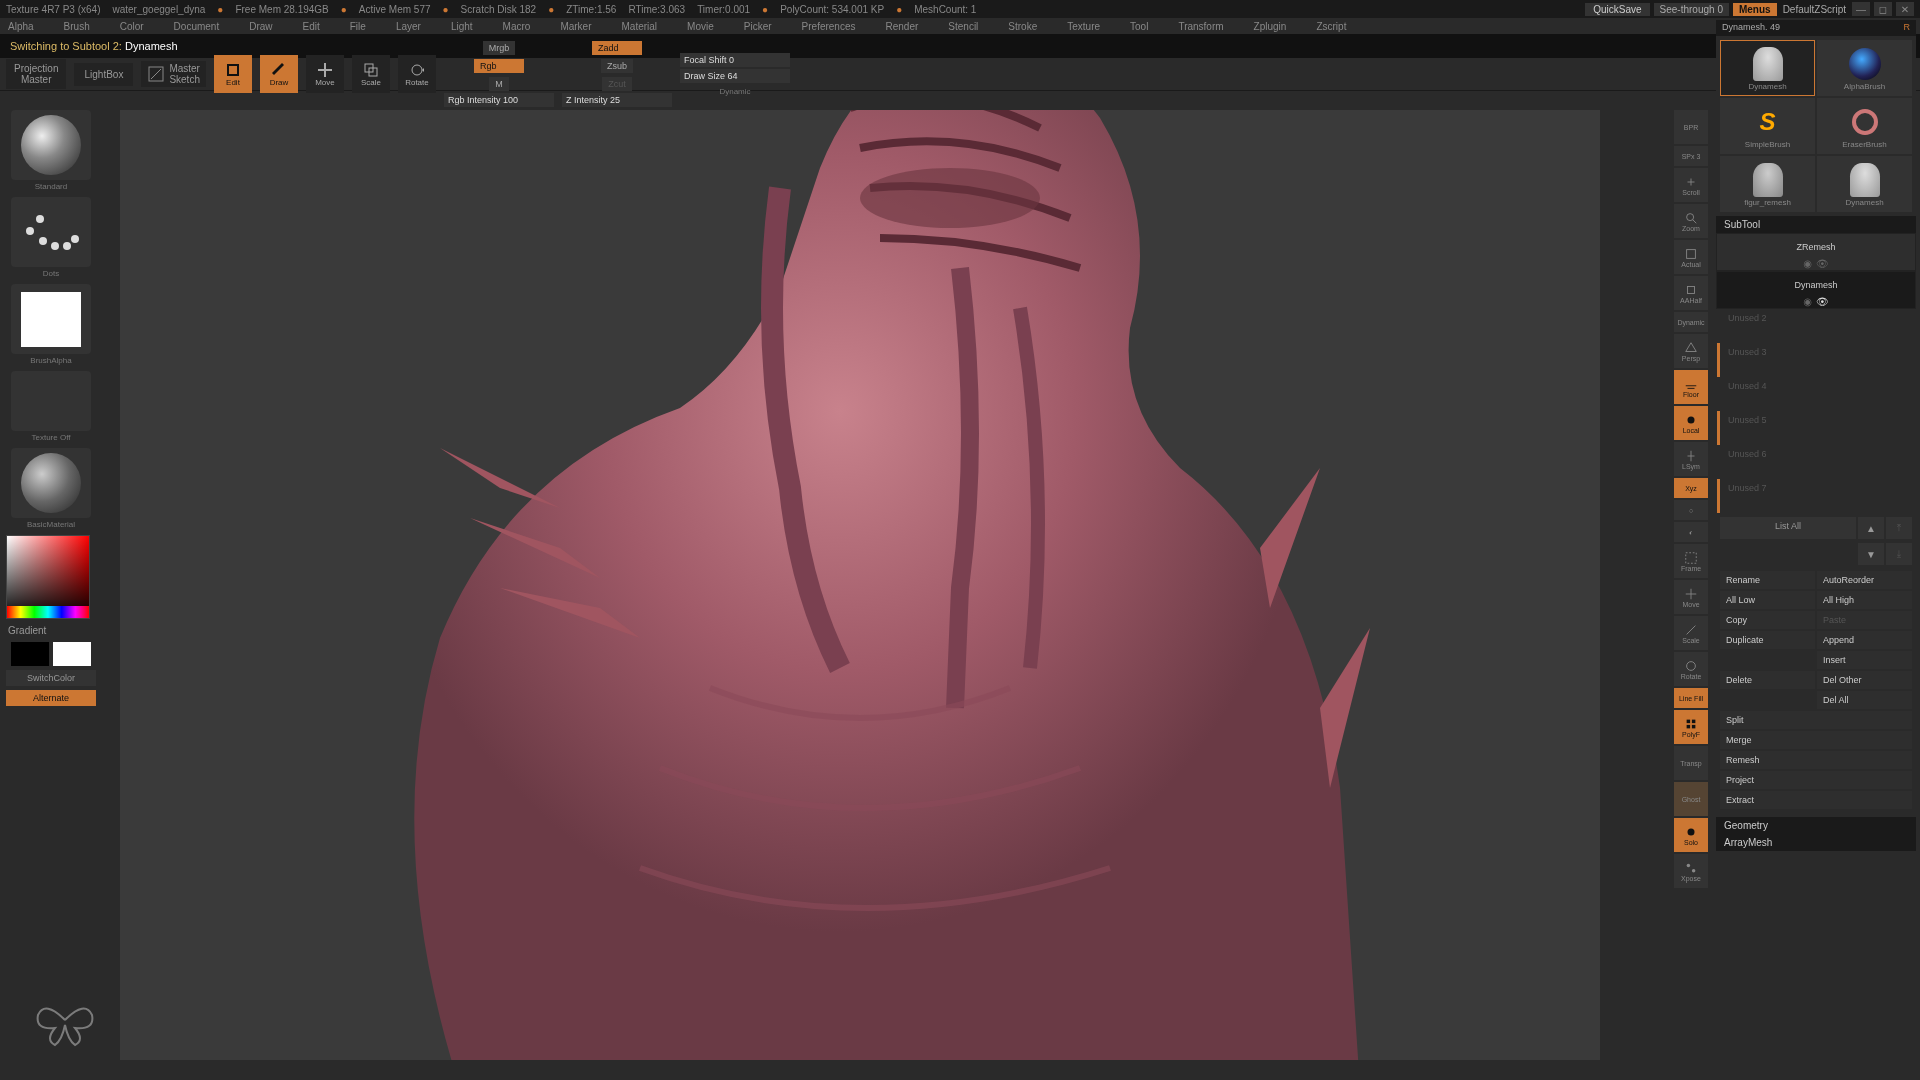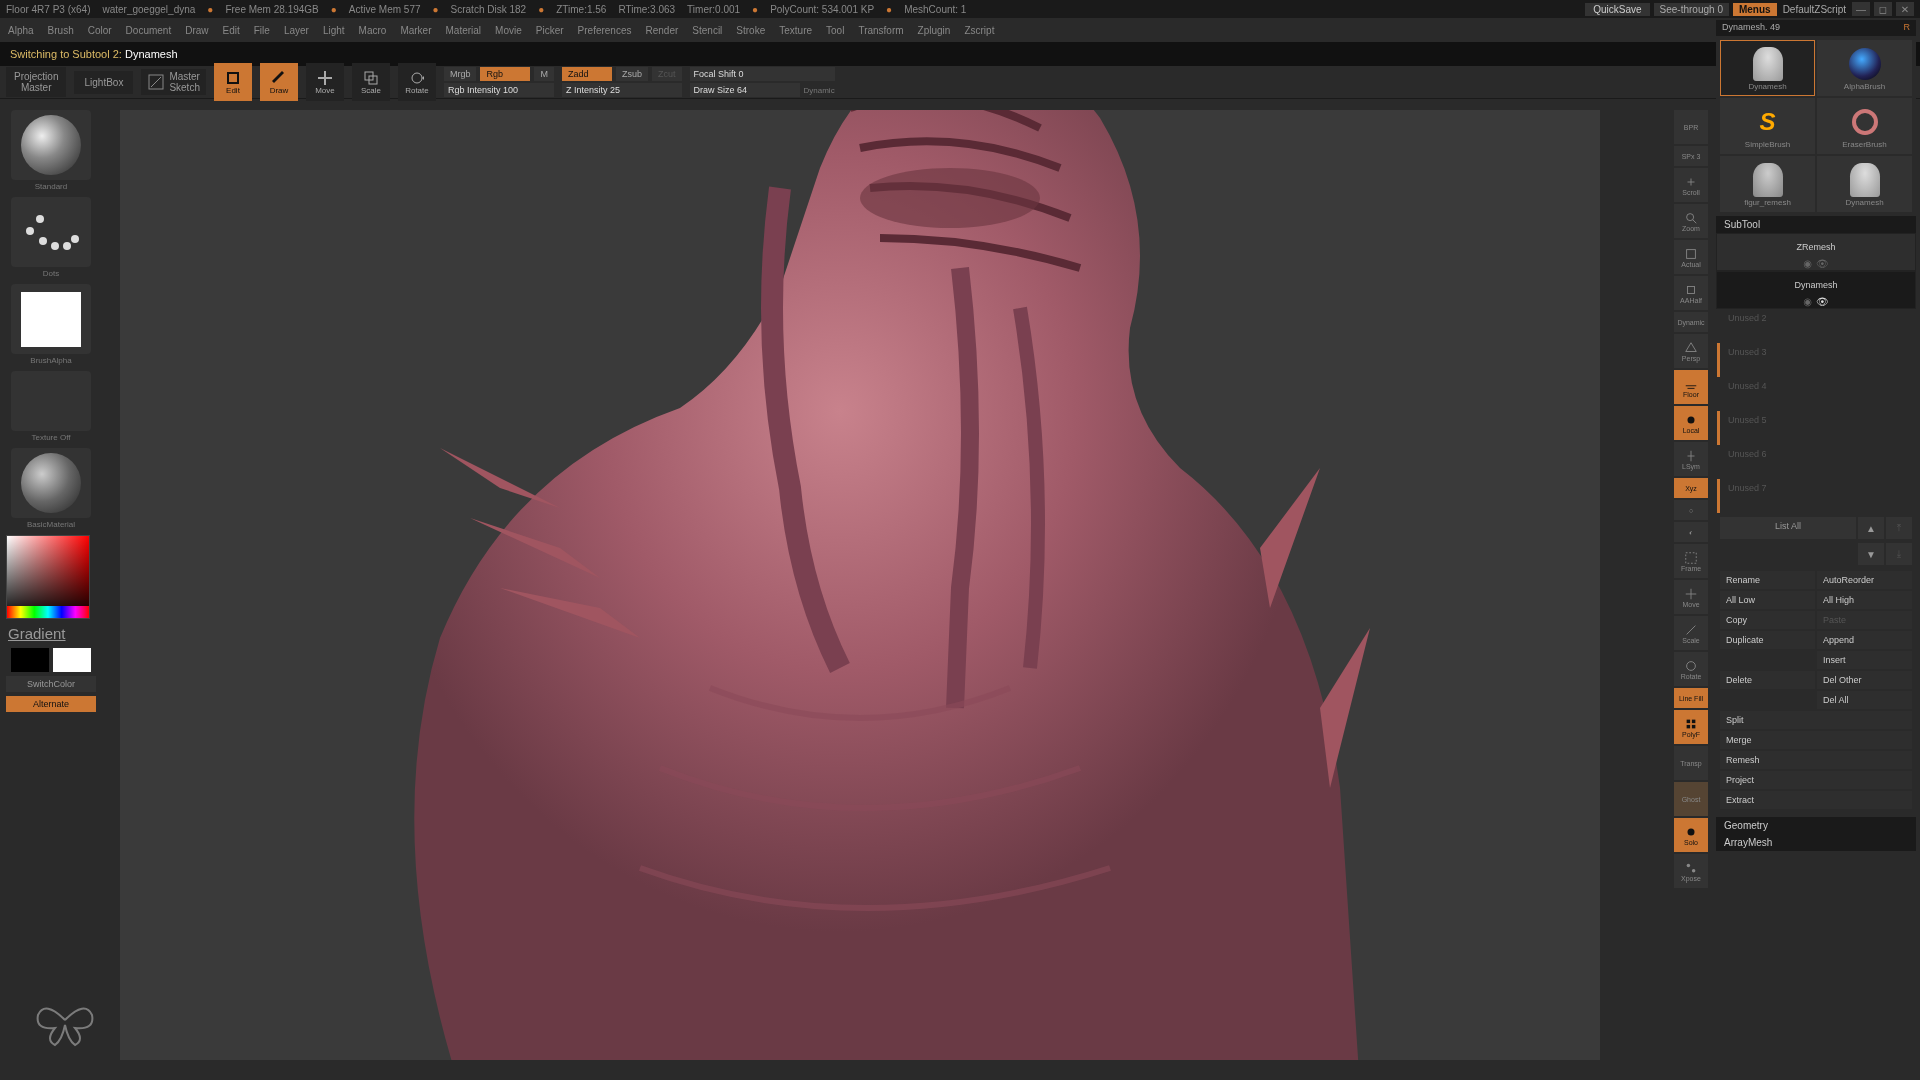--- a/index.html
+++ b/index.html
@@ -11,56 +11,56 @@
 .titlebar .app-info span { white-space: nowrap; }
 .titlebar .dot { color: #cc7733; }
 .titlebar .right-controls { margin-left: auto; display: flex; gap: 4px; align-items: center; }
 .titlebar .quicksave { background: #333; padding: 1px 8px; color: #ccc; }
 .titlebar .seethrough { background: #333; padding: 1px 6px; color: #aaa; }
 .titlebar .menus { background: #cc7733; color: #111; padding: 1px 6px; font-weight: bold; }
 .titlebar .default { color: #aaa; padding: 1px 2px; }
 .titlebar .win-btn { width: 18px; height: 14px; background: #333; display: inline-flex; align-items: center; justify-content: center; }
 
 
-.menubar { height: 24px; background: #2a2a2a; display: flex; align-items: center; padding: 0 8px; gap: 14px; font-size: 10px; color: #888; }
+.menubar { height: 16px; background: #2a2a2a; display: flex; align-items: center; padding: 0 8px; gap: 30px; font-size: 10px; color: #888; }
 .menubar span { cursor: pointer; }
 
 
 .statusline { height: 24px; background: #111; display: flex; align-items: center; padding: 0 10px; font-size: 11px; }
 .statusline .status-text { color: #ddbb66; }
 .statusline .status-text .highlight { color: #fff; }
 
 
 .toolbar { height: 33px; background: #2a2a2a; display: flex; align-items: center; padding: 0 6px; gap: 8px; border-bottom: 1px solid #1a1a1a; }
 .projection { text-align: center; padding: 4px 8px; background: #232323; }
 .lightbox { padding: 6px 10px; background: #232323; }
 .sketch { display: flex; align-items: center; gap: 4px; padding: 2px 6px; background: #232323; }
 .mode-btn { width: 38px; height: 38px; background: #232323; display: flex; flex-direction: column; align-items: center; justify-content: center; font-size: 8px; color: #aaa; }
 .mode-btn.active { background: #cc7733; color: #111; }
 .mode-btn svg { width: 16px; height: 16px; }
 .slider-group { display: flex; flex-direction: column; gap: 2px; font-size: 9px; }
-.slider-row { display: flex; align-items: center; gap: 4px; }
+.slider-row { display: flex; align-items: center; gap: 4px; flex-direction: column; }
 .chip { padding: 2px 6px; background: #333; color: #aaa; font-size: 9px; }
 .chip.active { background: #cc7733; color: #111; }
 .slider-label { background: #333; padding: 2px 4px; min-width: 110px; font-size: 9px; color: #ddd; position: relative; }
 .stats { margin-left: auto; font-size: 9px; color: #aaa; text-align: right; }
 .stats div { margin: 1px 0; }
 
 
 .left-panel { position: absolute; left: 6px; top: 110px; width: 90px; display: flex; flex-direction: column; gap: 4px; }
 .left-panel .section { text-align: center; }
 .left-panel .thumb { width: 80px; height: 70px; background: #333; border-radius: 4px; margin: 0 auto; display: flex; align-items: center; justify-content: center; }
 .left-panel .label { font-size: 8px; color: #777; padding: 2px 0; }
 .brush-sphere { width: 60px; height: 60px; border-radius: 50%; background: radial-gradient(circle at 35% 35%, #eee, #888 40%, #333 90%); }
 .dots-pattern { width: 60px; height: 50px; position: relative; }
 .dots-pattern span { position: absolute; width: 8px; height: 8px; background: #ddd; border-radius: 50%; }
 .white-sq { width: 60px; height: 55px; background: #fff; }
 .color-picker { width: 84px; height: 84px; background: linear-gradient(to bottom, rgba(0,0,0,0), #000), linear-gradient(to right, #fff, #f00); position: relative; border: 1px solid #444; }
 .color-picker .hue { position: absolute; bottom: 0; left: 0; right: 0; height: 12px; background: linear-gradient(to right, #f00, #ff0, #0f0, #0ff, #00f, #f0f, #f00); }
-.gradient-label { padding: 2px; font-size: 15px; text-decoration: underline; }
+.gradient-label { padding: 2px; font-size: 10px; }
 .swatches { display: flex; gap: 4px; justify-content: center; }
 .swatch { width: 38px; height: 24px; }
 .switch-btn { padding: 3px; text-align: center; font-size: 9px; background: #333; }
 .alt-btn { padding: 3px; text-align: center; font-size: 9px; background: #cc7733; color: #111; }
 
 
 .canvas { position: absolute; left: 120px; top: 110px; width: 1480px; height: 950px; background: #3a3a3a; overflow: hidden; }
 .sculpt { position: absolute; left: 50%; top: 45%; transform: translate(-50%, -50%); width: 1200px; height: 1100px; }
 .bust { fill: #a05560; }
 .bust-dark { fill: #6a3540; }
@@ -102,21 +102,21 @@
 .btn-grid .pbtn.dim { color: #555; }
 .btn-grid .pbtn.full { grid-column: 1 / -1; }
 
 .logo { position: absolute; left: 30px; bottom: 30px; width: 70px; height: 60px; opacity: 0.5; }
 </style>
 </head>
 <body>
 
 <div class="titlebar">
   <div class="app-info">
-    <span>Floor 4R7 P3 (x64)</span>
+    <span>Texture 4R7 P3 (x64)</span>
     <span>water_goeggel_dyna</span>
     <span class="dot">●</span>
     <span>Free Mem 28.194GB</span>
     <span class="dot">●</span>
     <span>Active Mem 577</span>
     <span class="dot">●</span>
     <span>Scratch Disk 182</span>
     <span class="dot">●</span>
     <span>ZTime:1.56</span>
     <span>RTime:3.063</span>

